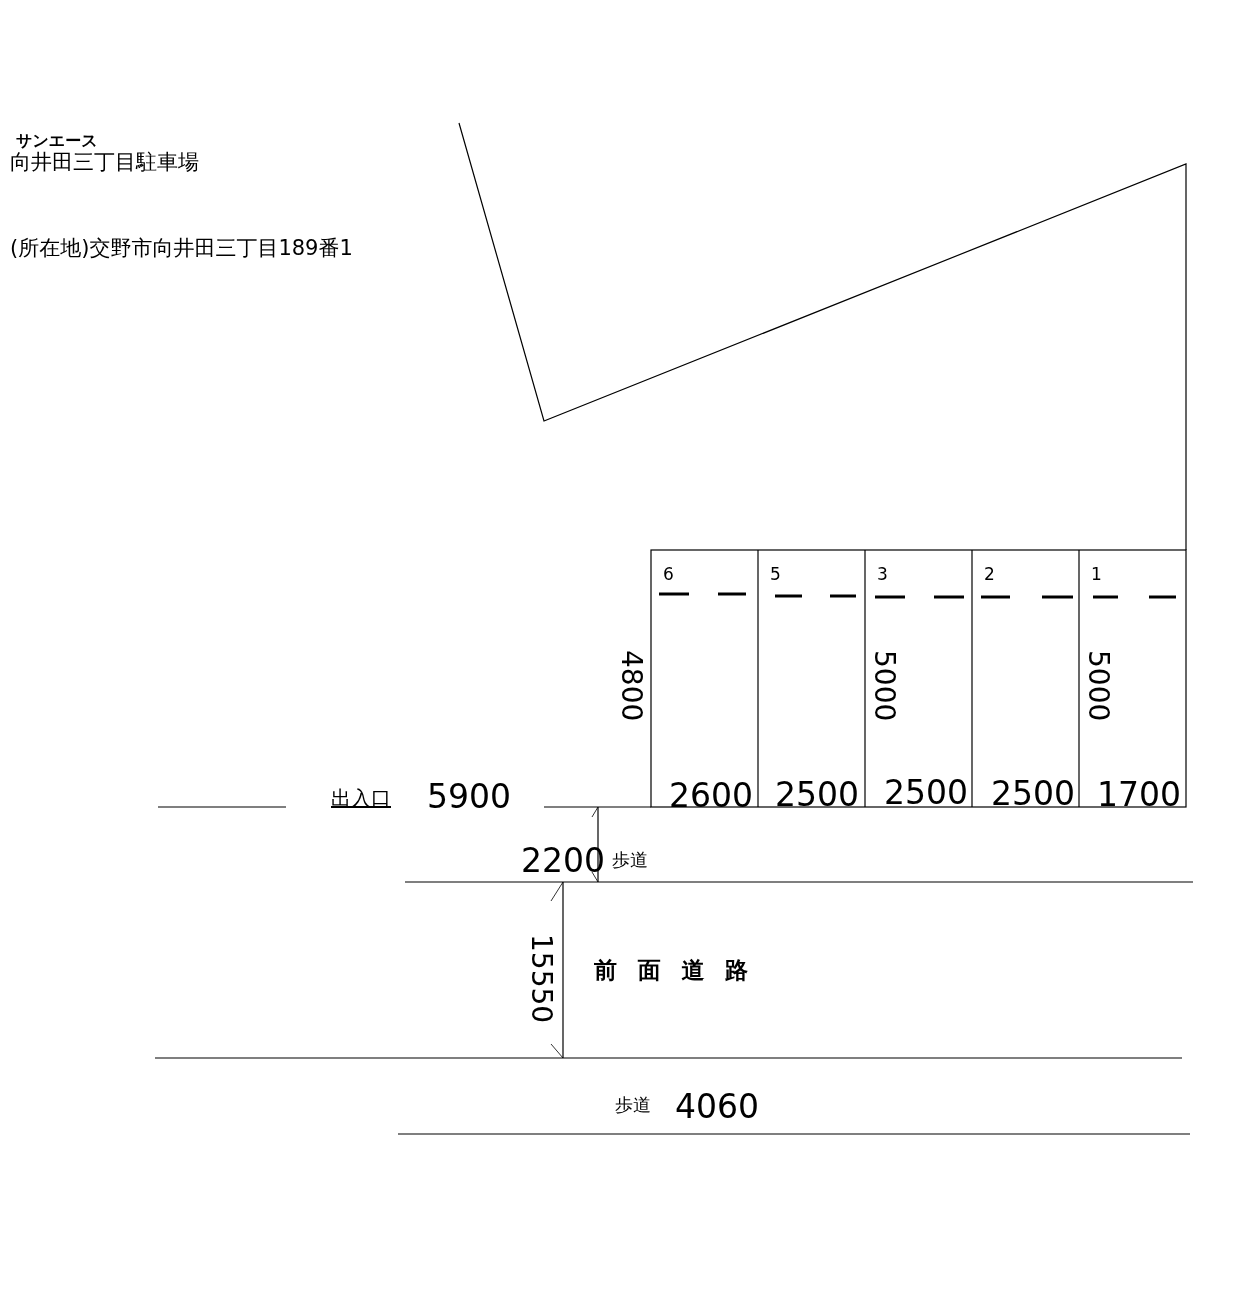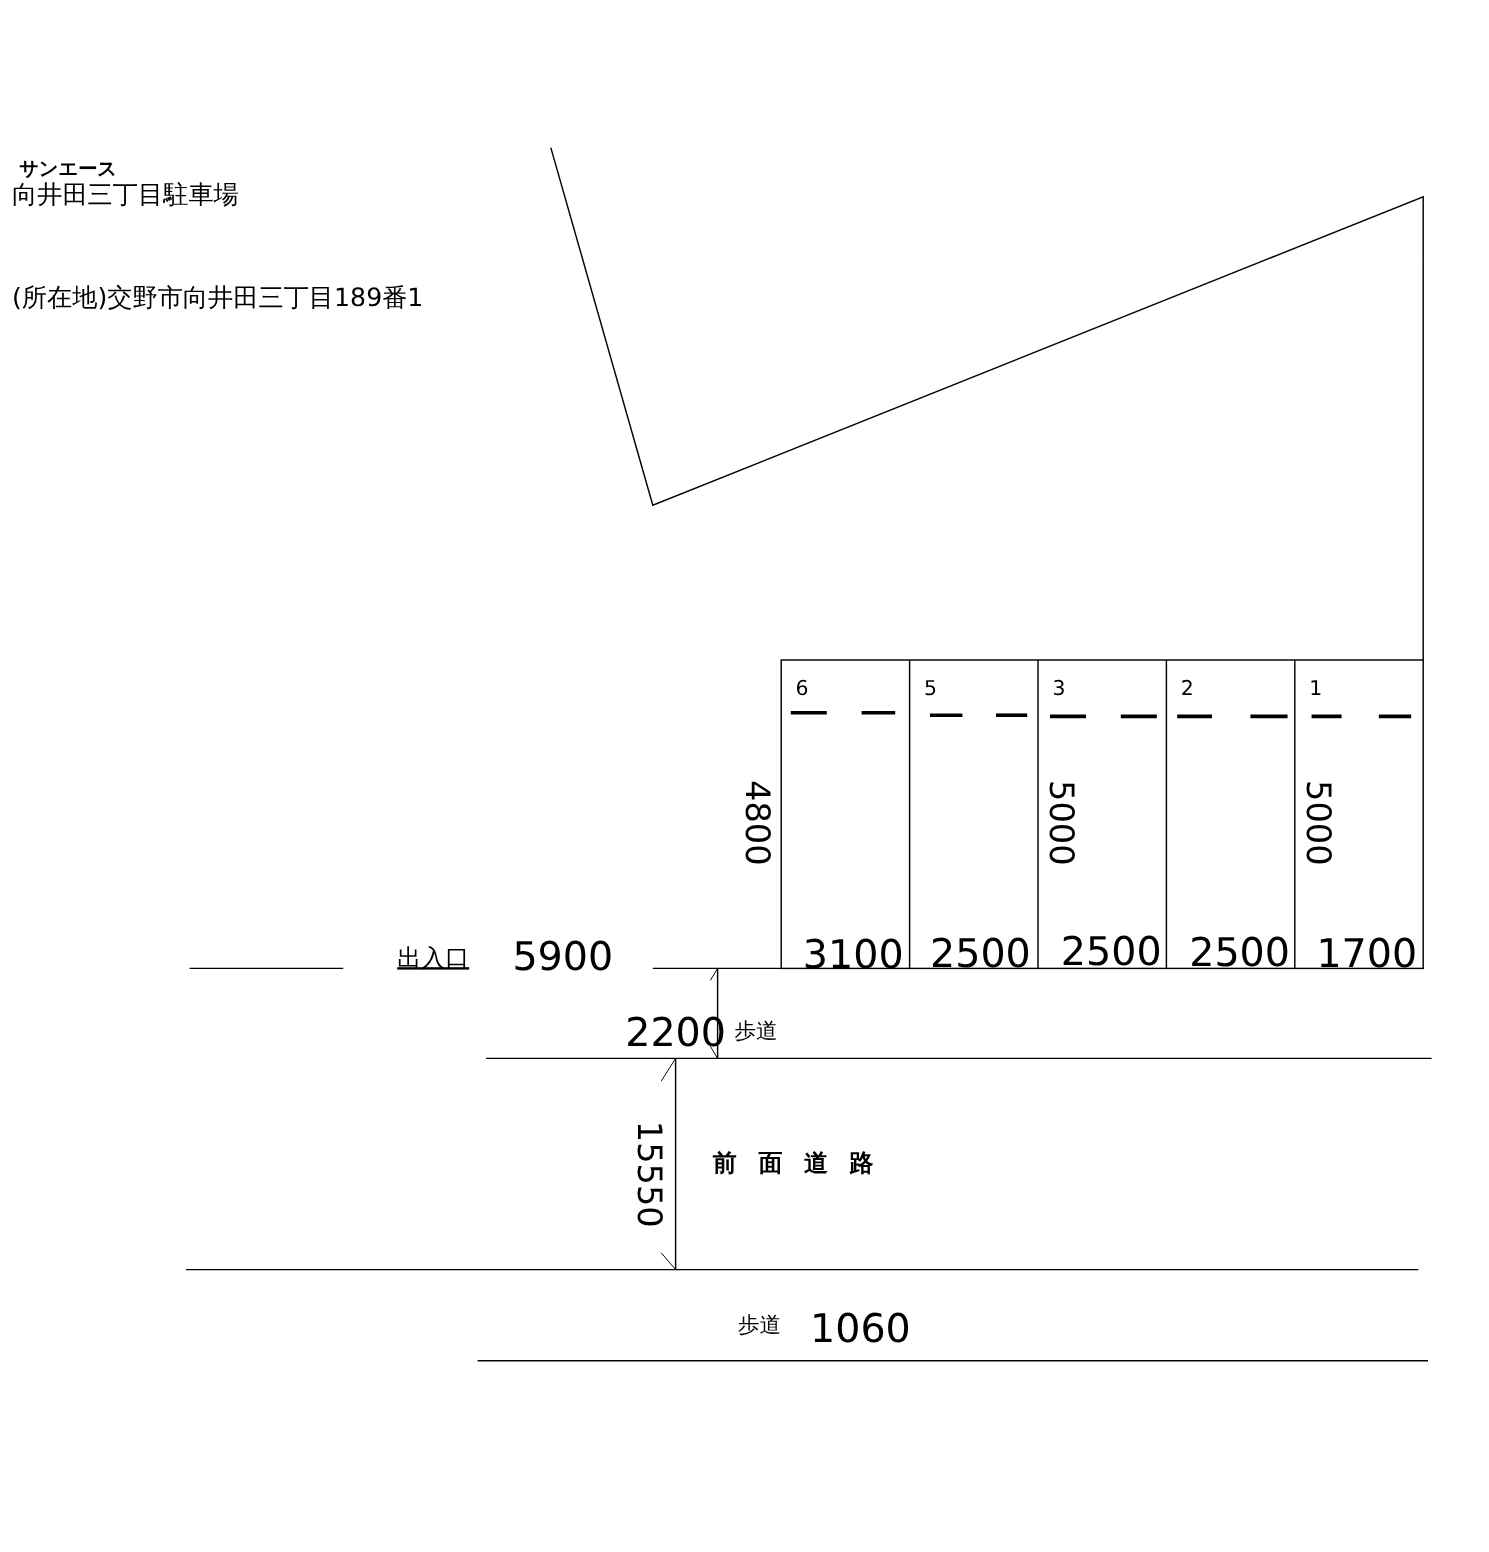--- a/index.html
+++ b/index.html
@@ -7,21 +7,21 @@
            font-family:"DejaVu Sans", sans-serif; color:#000; }
     svg.lines { position:absolute; left:0; top:0; width:1241px; height:1293px; }
     .t { position:absolute; white-space:nowrap; line-height:1; }
     .title-brand { left:16px; top:133px; font-size:16px; font-weight:bold; }
     .title-name { left:10px; top:152px; font-size:21px; }
     .title-addr { left:10px; top:238px; font-size:21px; }
     .stall-no { font-size:17px; }
     .dim { font-size:33px; }
     .rot { transform-origin:left top; transform:rotate(90deg); font-size:28px; }
     .label-sm { font-size:18px; }
-    .road { font-size:20px; font-weight:bold; letter-spacing:0.9em; }
+    .road { font-size:23px; font-weight:bold; letter-spacing:0.9em; }
   </style>
 </head>
 <body>
 
 <svg class="lines" viewBox="0 0 1241 1293">
   <g stroke="#000" stroke-width="1.2" fill="none">
 
     <polyline points="459,123 544,421 1186,164 1186,550"></polyline>
 
     <rect x="651" y="550" width="535" height="257"></rect>
@@ -67,33 +67,33 @@
 <div class="t title-brand">サンエース</div>
 <div class="t title-name">向井田三丁目駐車場</div>
 <div class="t title-addr">(所在地)交野市向井田三丁目189番1</div>
 
 <div class="t stall-no" style="left:663px;top:566px;">6</div>
 <div class="t stall-no" style="left:770px;top:566px;">5</div>
 <div class="t stall-no" style="left:877px;top:566px;">3</div>
 <div class="t stall-no" style="left:984px;top:566px;">2</div>
 <div class="t stall-no" style="left:1091px;top:566px;">1</div>
 
-<div class="t dim" style="left:669px;top:779px;">3100</div>
+<div class="t dim" style="left:669px;top:779px;">2600</div>
 <div class="t dim" style="left:775px;top:778px;">2500</div>
 <div class="t dim" style="left:884px;top:776px;">2500</div>
 <div class="t dim" style="left:991px;top:777px;">2500</div>
 <div class="t dim" style="left:1097px;top:778px;">1700</div>
 
 <div class="t rot" style="left:645px;top:650px;">4800</div>
 <div class="t rot" style="left:898px;top:650px;">5000</div>
 <div class="t rot" style="left:1112px;top:650px;">5000</div>
 
 <div class="t label-sm" style="left:331px;top:788px;font-size:20px;text-decoration:underline;">出入口</div>
 <div class="t dim" style="left:427px;top:780px;">5900</div>
 
 <div class="t dim" style="left:521px;top:844px;">2200</div>
 <div class="t label-sm" style="left:612px;top:851px;">歩道</div>
 
 <div class="t rot" style="left:555px;top:934px;">15550</div>
 <div class="t road" style="left:594px;top:959px;">前面道路</div>
 
 <div class="t label-sm" style="left:615px;top:1096px;">歩道</div>
-<div class="t dim" style="left:675px;top:1090px;">1060</div>
+<div class="t dim" style="left:675px;top:1090px;">4060</div>
 
 </body></html>

